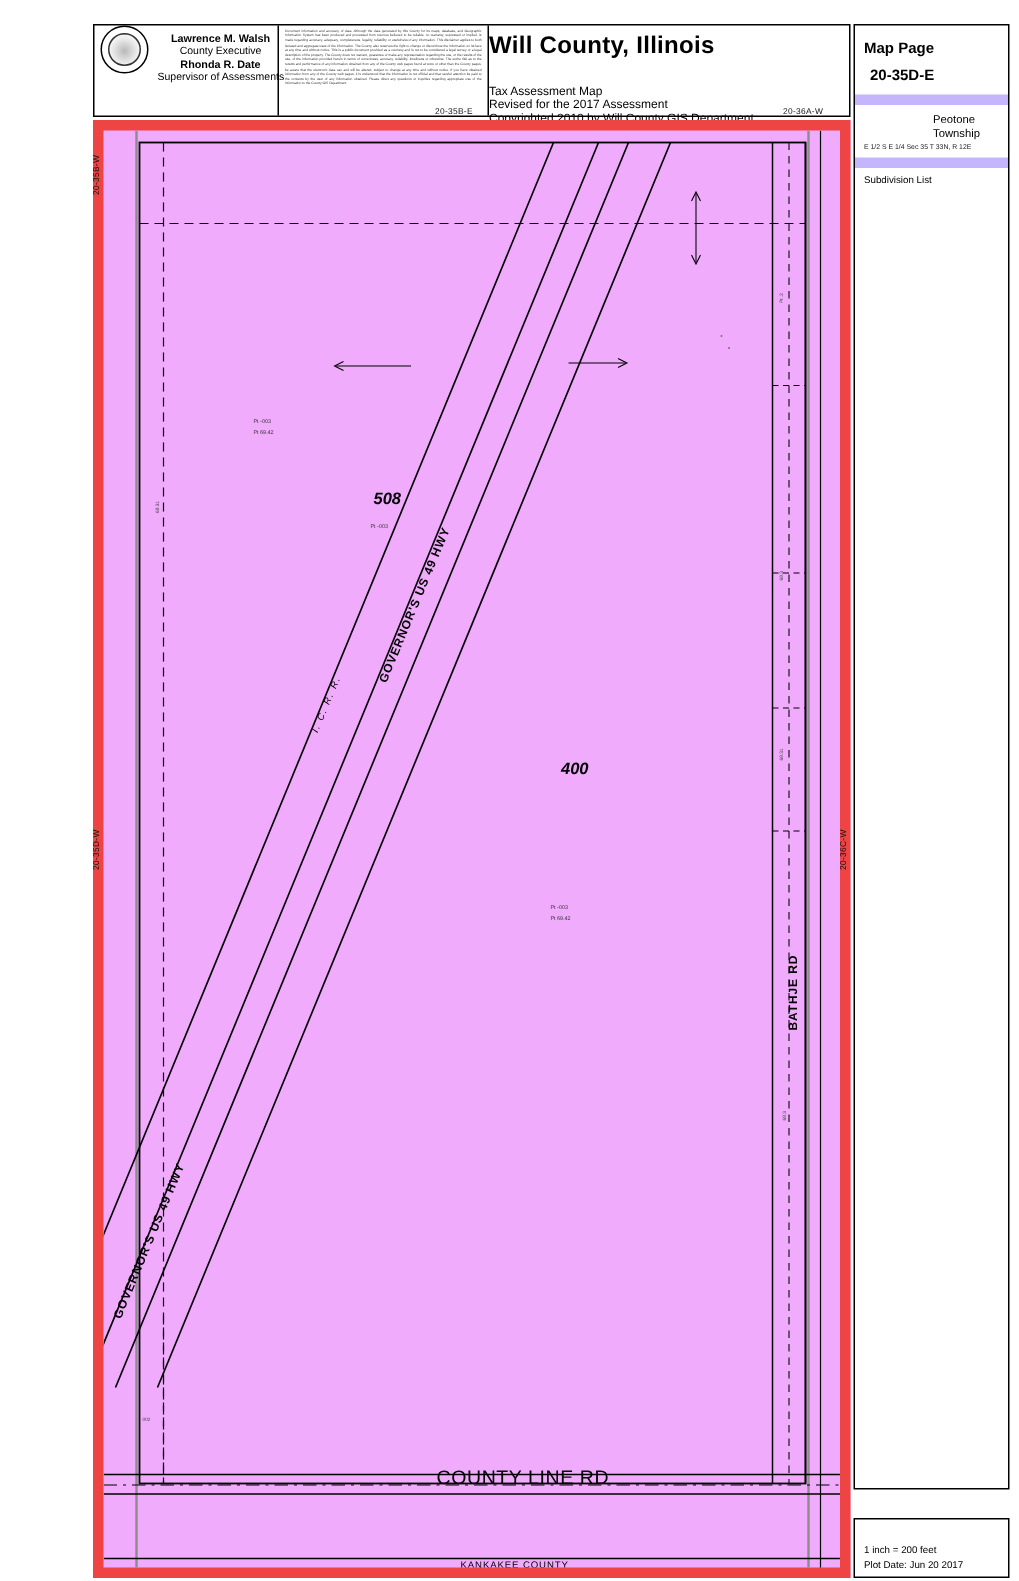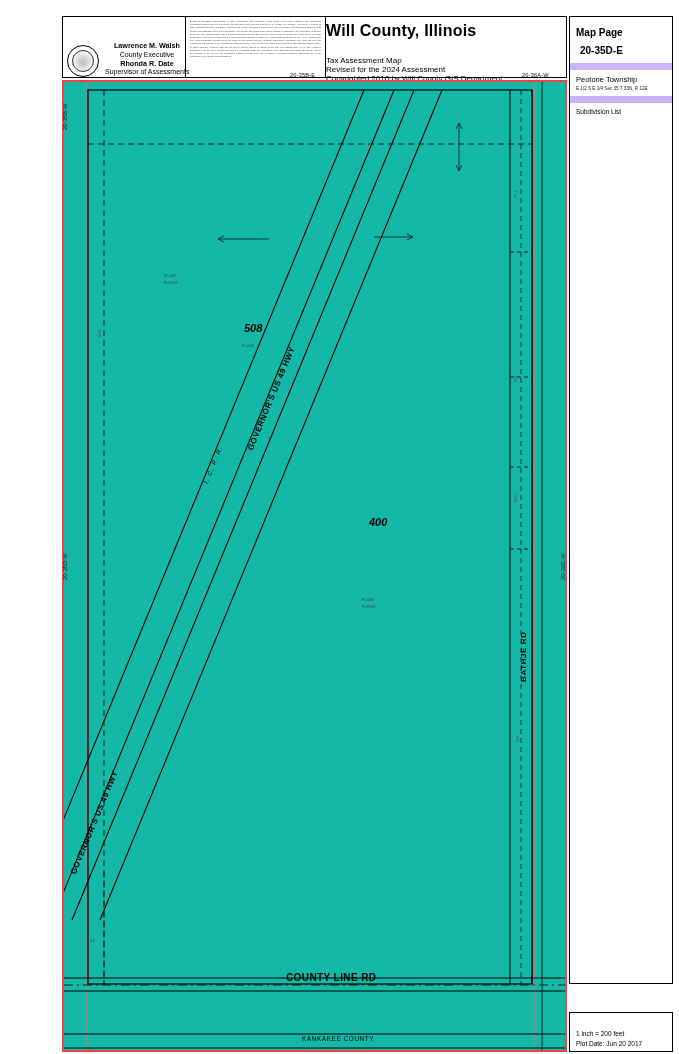--- a/index.html
+++ b/index.html
@@ -34,21 +34,21 @@
     border: 1px solid #000;
     box-sizing: border-box;
     display: flex;
     background: #fff;
   }
   .tb-seal {
     width: 123px;
     border-right: 1px solid #000;
     box-sizing: border-box;
     display: flex;
-    align-items: flex-end;
+    align-items: flex-start;
     justify-content: flex-start;
     padding-left: 4px;
   }
   .seal-circle {
     width: 30px; height: 30px;
     border-radius: 50%;
     border: 1.2px solid #000;
     background:
       radial-gradient(circle at 50% 40%, #ffffff 0%, #ffffff 18%, #777 19%, #999 30%, #ffffff 31%),
       repeating-conic-gradient(from 0deg at 50% 50%, #555 0deg 6deg, #ffffff 6deg 12deg);
@@ -106,21 +106,21 @@
     left: 569px;
     top: 16px;
     width: 104px;
     border: 1px solid #000;
     box-sizing: border-box;
     background: #fff;
   }
   .rp-row { border-bottom: 7px solid #c4b5fd; box-sizing: border-box; padding: 5px 5px 5px 6px; }
   .rp-row:last-child { border-bottom: none; }
   .rp-mappage { font-size: 10px; font-weight: bold; white-space: nowrap; }
-  .rp-township { font-size: 7.5px; }
+  .rp-township { font-size: 7.5px; margin-left: 46px; }
   .rp-legal { font-size: 4.6px; color: #222; margin-top: 1.5px; white-space: nowrap;}
   .rp-sublist { font-size: 6.5px; }
   .rp-subbody { height: 880px; }
 
   .scalebox {
     position: absolute;
     left: 569px;
     top: 1012px;
     width: 104px;
     height: 40px;
@@ -131,23 +131,23 @@
   }
   .scalebox div { font-size: 6.5px; line-height: 1.5; }
 
   
   .mapframe {
     position: absolute;
     left: 62px;
     top: 80px;
     width: 505px;
     height: 972px;
-    border: 2px solid #ef4444;
-    box-sizing: border-box;
-    background: #14b8a6;
+    border: 7px solid #ef4444;
+    box-sizing: border-box;
+    background: #f0abfc;
     overflow: hidden;
   }
   .mapsvg { position: absolute; left: 0; top: 0; }
 
   
   .edge-lbl {
     position: absolute;
     font-size: 5.6px;
     color: #111;
     white-space: nowrap;
@@ -155,21 +155,21 @@
   }
   .rot-ccw { transform: rotate(-90deg); transform-origin: left top; }
 
   
   .mlbl { position: absolute; white-space: nowrap; }
   .parcel-num { font-size: 11px; font-style: italic; font-weight: bold; }
   .parcel-sub { font-size: 3.6px; color: #333; text-align: center; line-height: 1.5;}
   .road-lbl { font-size: 8px; font-weight: bold; letter-spacing: 0.6px; }
   .rr-lbl { font-size: 6.2px; letter-spacing: 1.2px; font-style: italic;}
   .tiny-lbl { font-size: 3.2px; color: #444; }
-  .countyline-lbl { font-size: 10px; font-weight: bold; letter-spacing: 0.4px; }
+  .countyline-lbl { font-size: 13px; font-weight: normal; letter-spacing: 0.4px; }
   .kankakee-lbl { font-size: 6.4px; letter-spacing: 0.6px; }
 </style>
 </head>
 <body>
 
 <div id="page">
 
   <div class="titleblock">
 
     <div class="tb-seal">
@@ -182,21 +182,21 @@
       </div>
     </div>
 
     <div class="tb-disclaimer">
       <p>Document information and accuracy of data: Although the data generated by this County for its maps, database, and Geographic Information System has been produced and processed from sources believed to be reliable, no warranty, expressed or implied, is made regarding accuracy, adequacy, completeness, legality, reliability or usefulness of any information. This disclaimer applies to both isolated and aggregate uses of the information. The County also reserves the right to change or discontinue the information on its face at any time and without notice. This is a public document provided as a courtesy and is not to be considered a legal survey or a legal description of the property. The County does not warrant, guarantee or make any representation regarding the use, or the results of the use, of the information provided herein in terms of correctness, accuracy, reliability, timeliness or otherwise. The entire risk as to the results and performance of any information obtained from any of the County web pages found at www or other than the County pages, be aware that the electronic data can and will be altered, subject to change at any time and without notice. If you have obtained information from any of the County web pages, it is understood that the information is not official and that careful attention be paid to the contents by the user of any information obtained. Please direct any questions or inquiries regarding appropriate use of the information to the County GIS Department.</p>
     </div>
 
     <div class="tb-main">
       <div class="t1">Will County, Illinois</div>
       <div class="t2">Tax Assessment Map</div>
-      <div class="t3">Revised for the 2024 Assessment</div>
+      <div class="t3">Revised for the 2017 Assessment</div>
       <div class="t4">Copyrighted 2010 by Will County GIS Department</div>
     </div>
   </div>
 
   <div class="rightpanel">
     <div class="rp-row">
       <span class="rp-mappage">Map Page</span>
       <span class="rp-mappage" style="margin-left:4px;">20-35D-E</span>
     </div>
     <div class="rp-row">
@@ -263,21 +263,21 @@
         <path d="M343,152 L349,155 L343,158"></path>
       </g>
 
       <circle cx="412" cy="137" r="0.7" fill="#777"></circle>
       <circle cx="417" cy="145" r="0.7" fill="#777"></circle>
     </svg>
 
     <div class="mlbl parcel-num" style="left:180px; top:240px;">508</div>
     <div class="mlbl parcel-sub" style="left:178px; top:262px;">Pt -003</div>
 
-    <div class="mlbl parcel-num" style="left:305px; top:434px;">400</div>
+    <div class="mlbl parcel-num" style="left:305px; top:420px;">400</div>
     <div class="mlbl parcel-sub" style="left:298px; top:516px;">Pt -003</div>
     <div class="mlbl parcel-sub" style="left:298px; top:523px;">Pt 69.42</div>
 
     <div class="mlbl parcel-sub" style="left:100px; top:192px;">Pt -003</div>
     <div class="mlbl parcel-sub" style="left:100px; top:199px;">Pt 69.42</div>
 
     <div class="mlbl rr-lbl" style="left:138px; top:400px; transform: rotate(-67.5deg); transform-origin: left top;">I. C. R. R.</div>
 
     <div class="mlbl road-lbl" style="left:182px; top:366px; transform: rotate(-67.5deg); transform-origin: left top;">GOVERNOR'S US 49 HWY</div>
 

